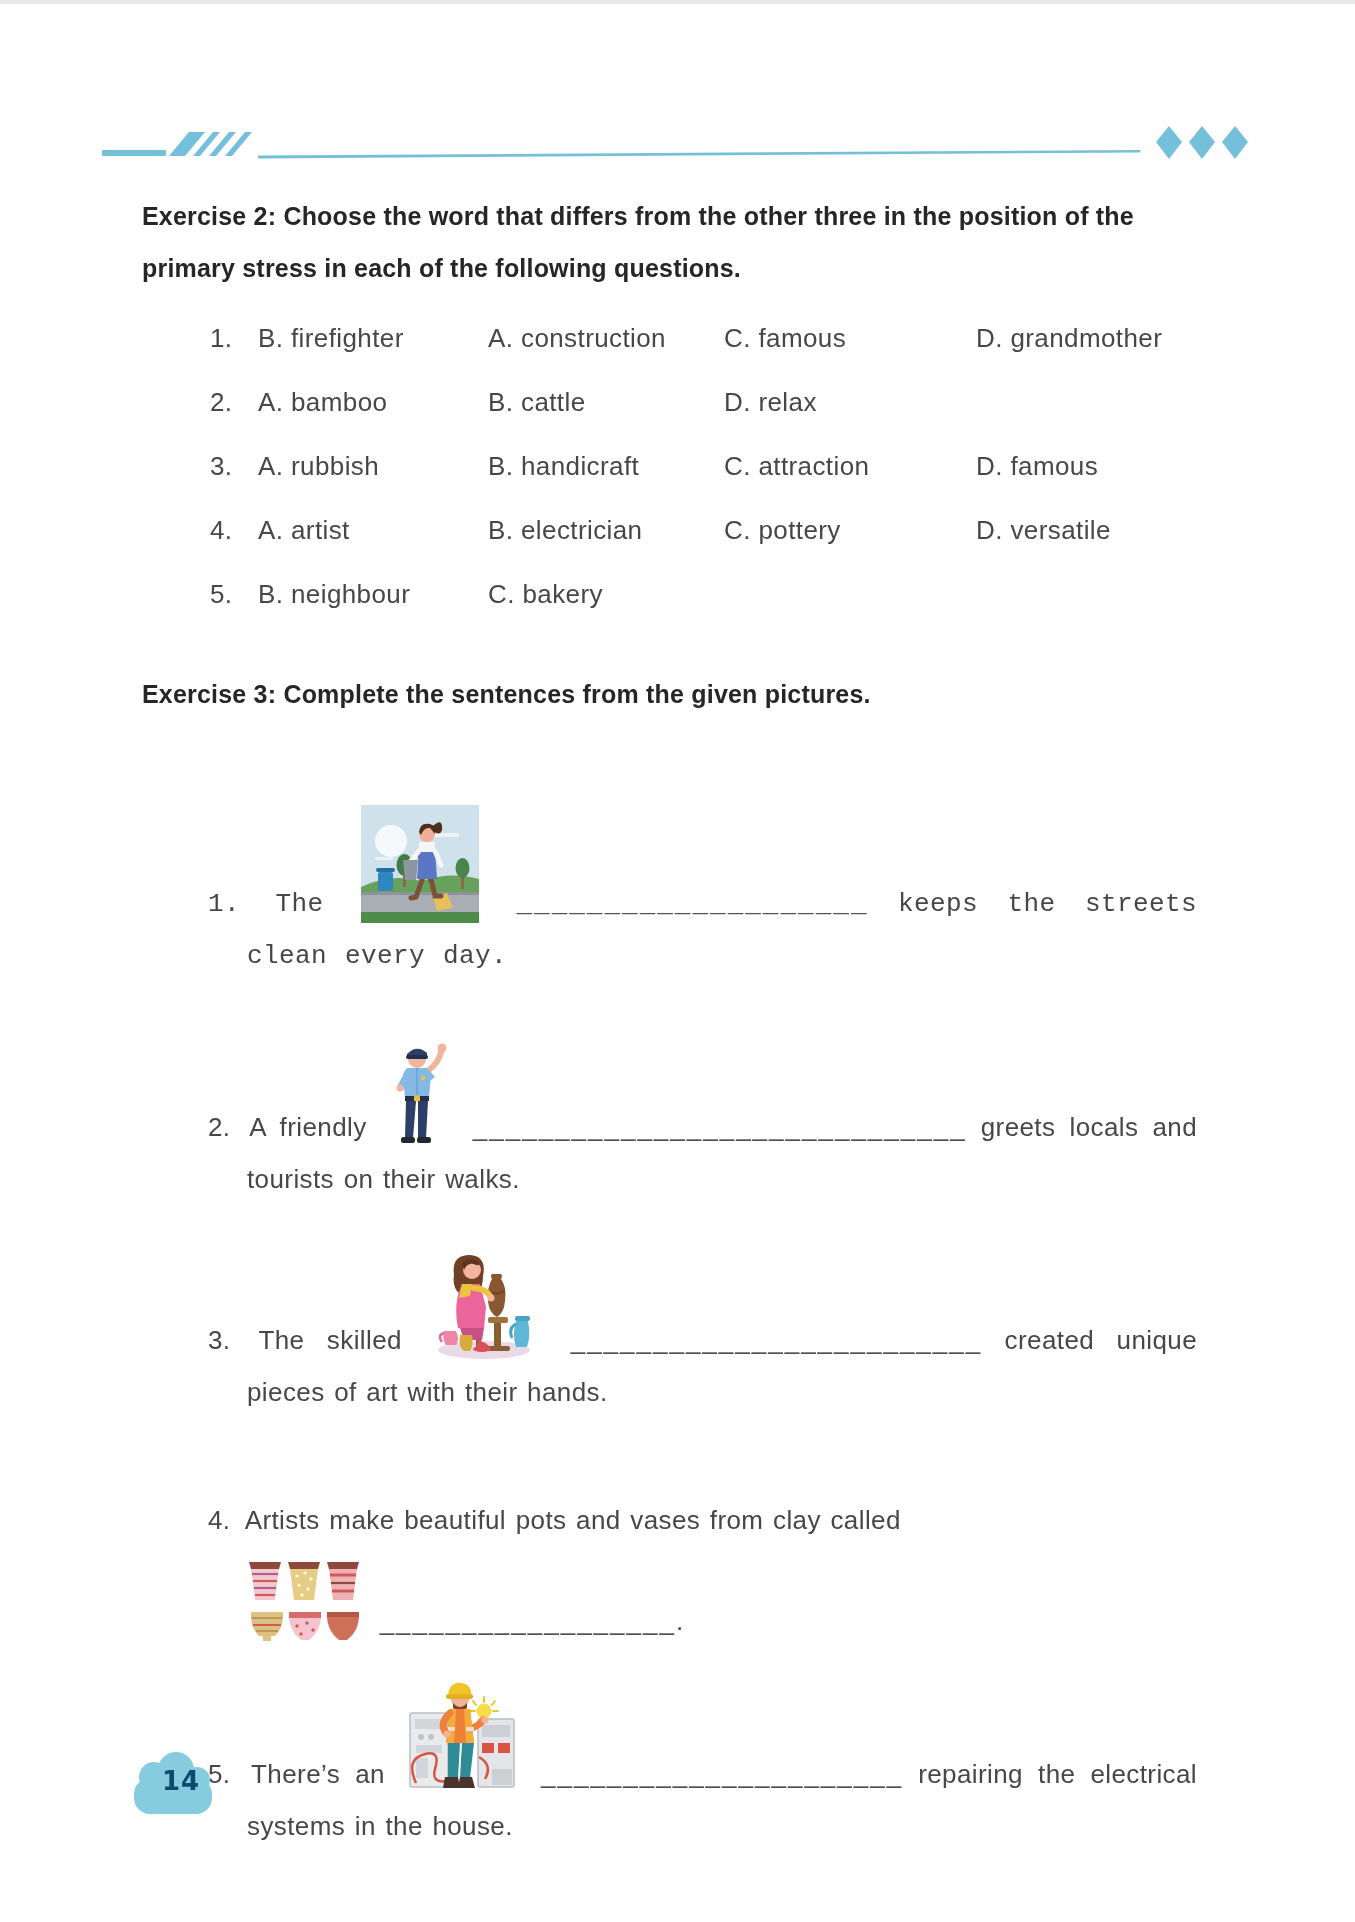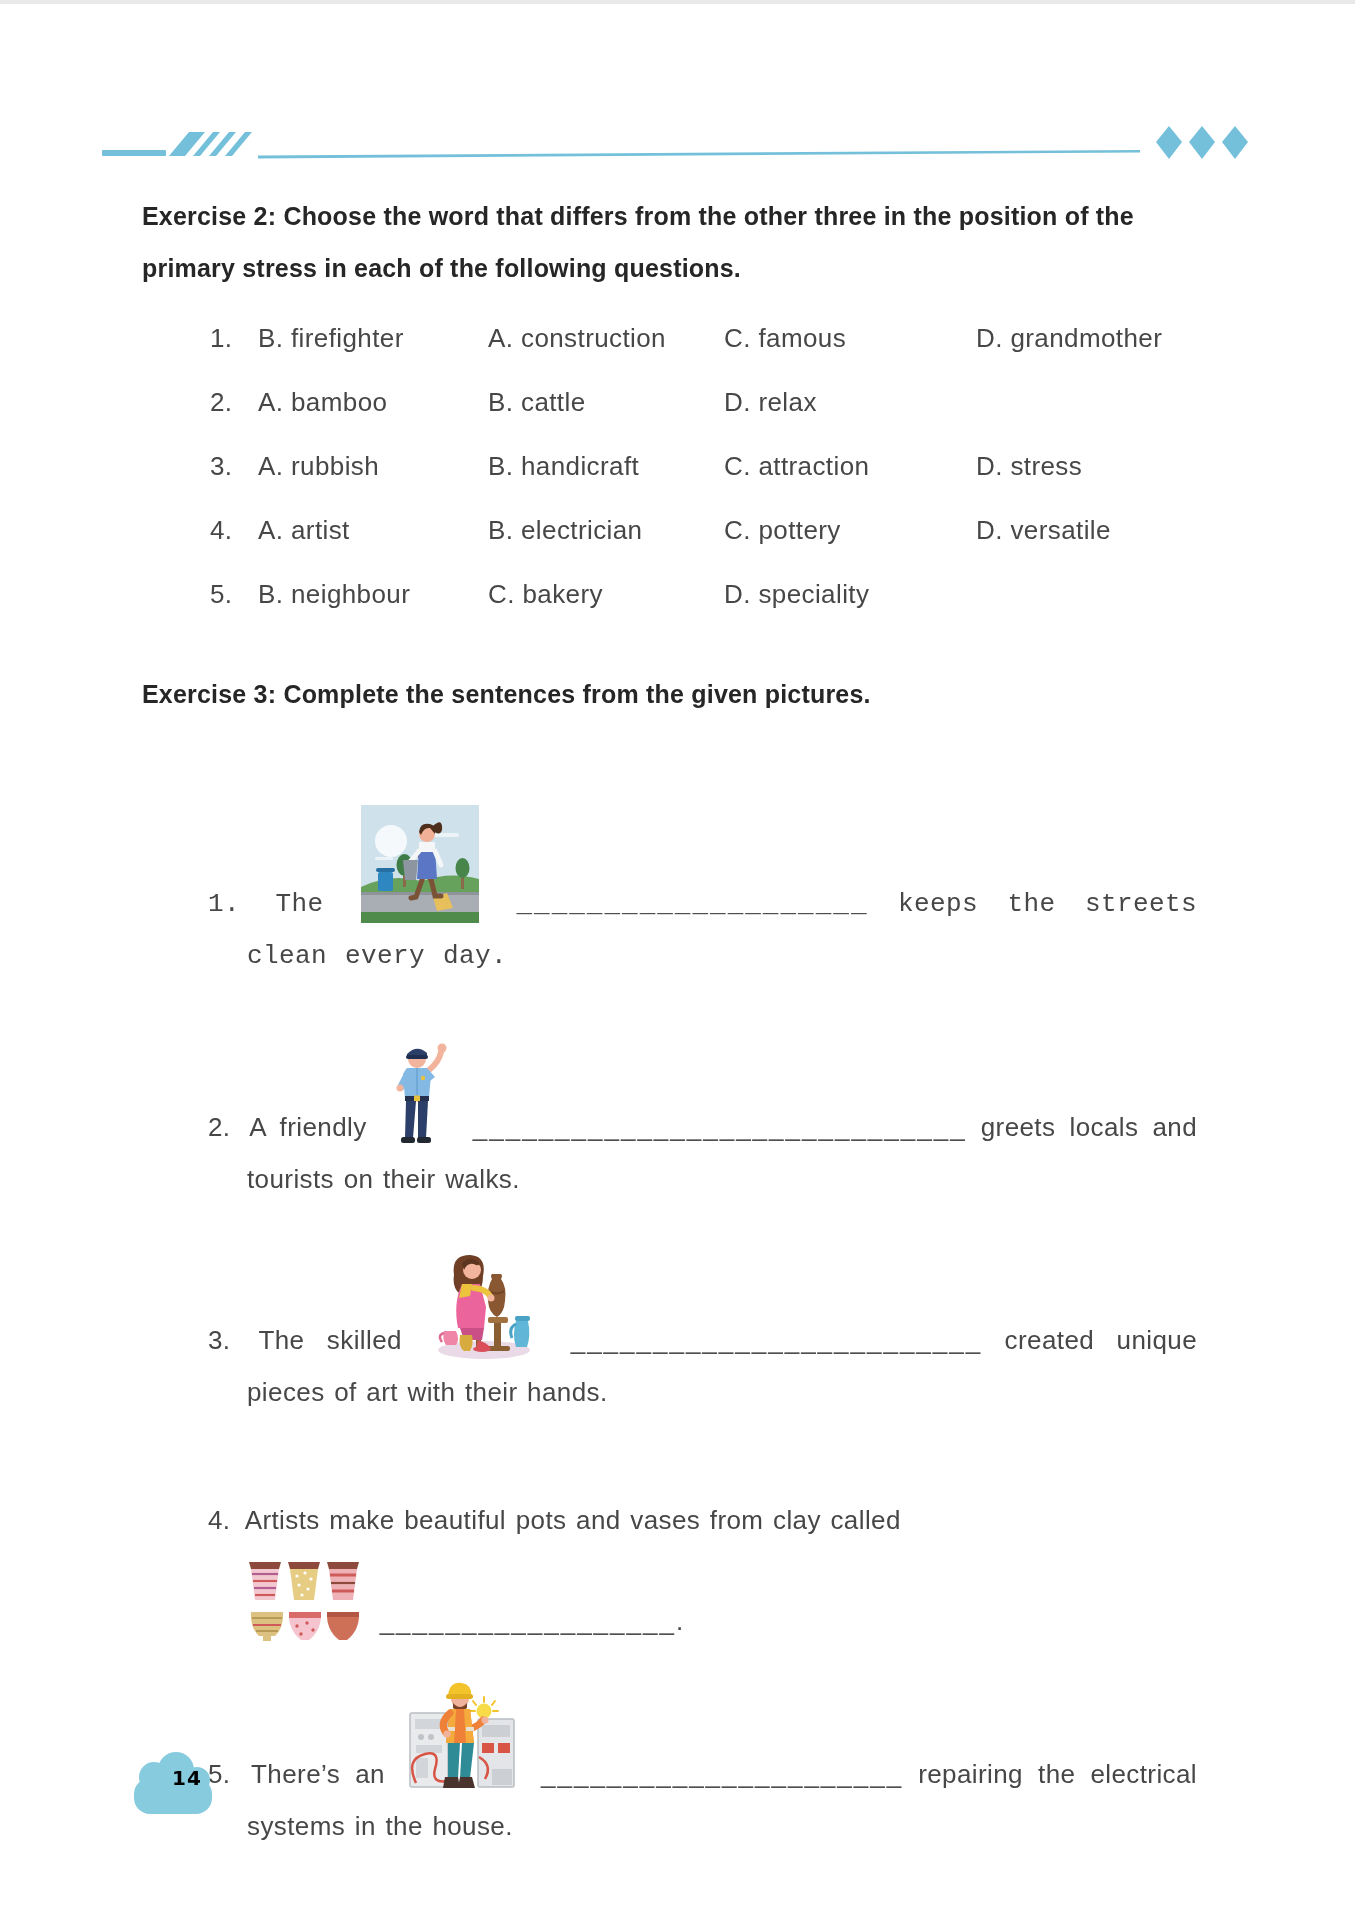--- a/index.html
+++ b/index.html
@@ -39,22 +39,22 @@
   .item4-line2 { margin-top:14px; padding-left:39px; text-indent:0; text-align:left; }
 
   .m-item1 { margin-top:85px;font-family:Liberation Mono, monospace; }
   .m-item2 { margin-top:58px; }
   .m-item3 { margin-top:38px; }
   .m-item4 { margin-top:76px; }
   .m-item5 { margin-top:23px; }
 
   .cloud-badge { position:absolute; left:128px; top:1748px; width:90px; height:66px; }
   .cloud-badge .pnum {
-    position:absolute; left:14px; top:14px; width:90px; text-align:center;
-    font-size:20px; font-weight:700; color:#000000; letter-spacing:1px;
+    position:absolute; left:8px; top:14px; width:90px; text-align:center;
+    font-size:26px; font-weight:700; color:#0c4a6e; letter-spacing:1px;
     font-family:"DejaVu Sans", sans-serif;
   }
 </style>
 </head>
 <body>
 
 <div class="page">
 
   <svg class="deco" width="1355" height="175" viewBox="0 0 1355 175">
     <g fill="#74c0db">
@@ -86,34 +86,33 @@
         <span>2.</span>
         <span>A. bamboo</span>
         <span>B. cattle</span>
         <span>D. relax</span>
       </div>
       <div class="qrow">
         <span>3.</span>
         <span>A. rubbish</span>
         <span>B. handicraft</span>
         <span>C. attraction</span>
-        <span>D. stress</span>
+        <span>D. famous</span>
       </div>
       <div class="qrow">
         <span>4.</span>
         <span>A. artist</span>
         <span>B. electrician</span>
         <span>C. pottery</span>
         <span>D. versatile</span>
       </div>
       <div class="qrow">
         <span>5.</span>
         <span>B. neighbour</span>
         <span>C. bakery</span>
-        <span>D. speciality</span>
       </div>
     </div>
 
     <h2 class="ex-title ex3-title">Exercise 3: Complete the sentences from the given pictures.</h2>
 
     <div class="item m-item1">
       <span class="inum">1.</span>
       <span>The</span>
       <svg class="ill" width="118" height="118" viewBox="0 0 118 118">
         <rect width="118" height="118" fill="#cfe2ec"></rect>

